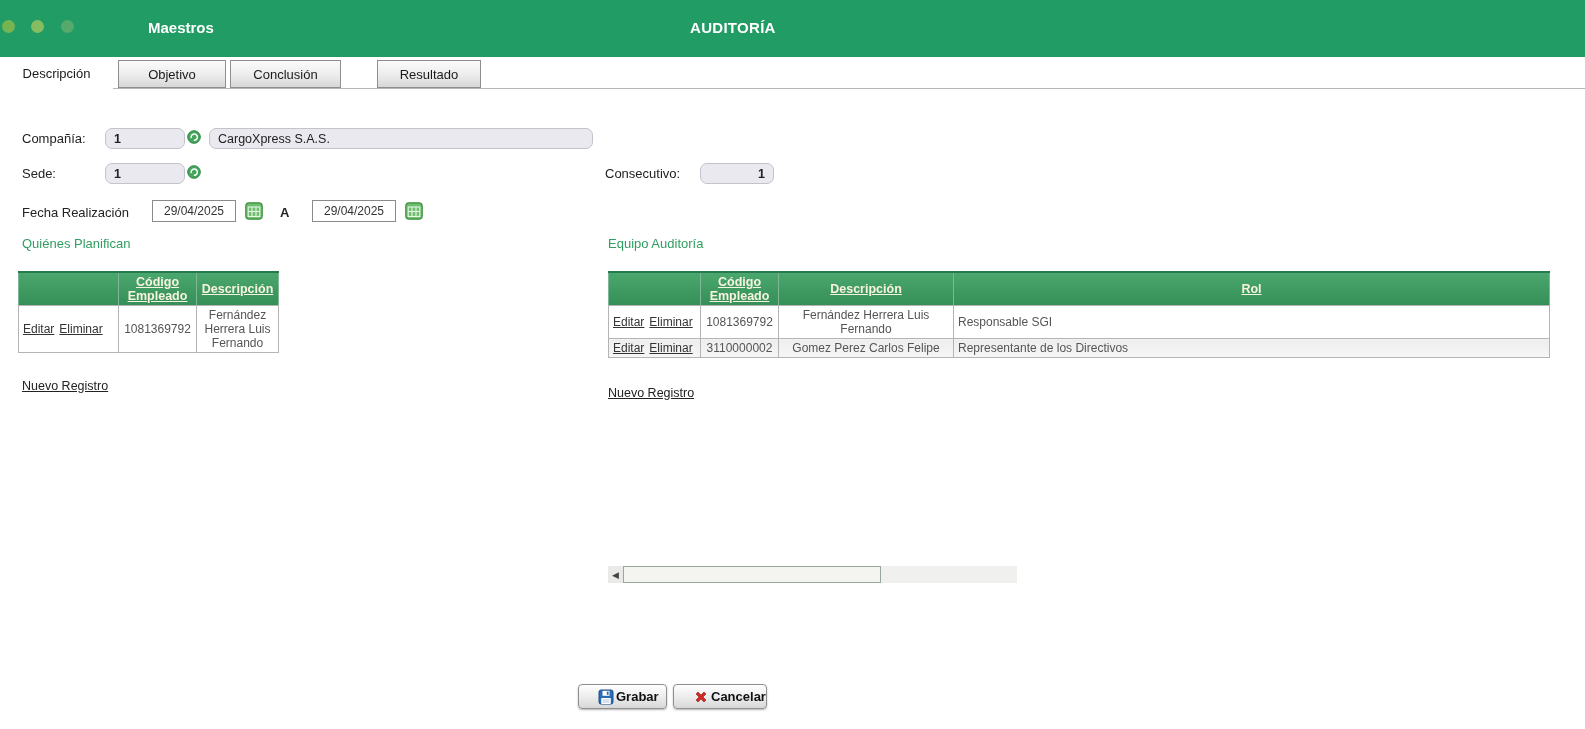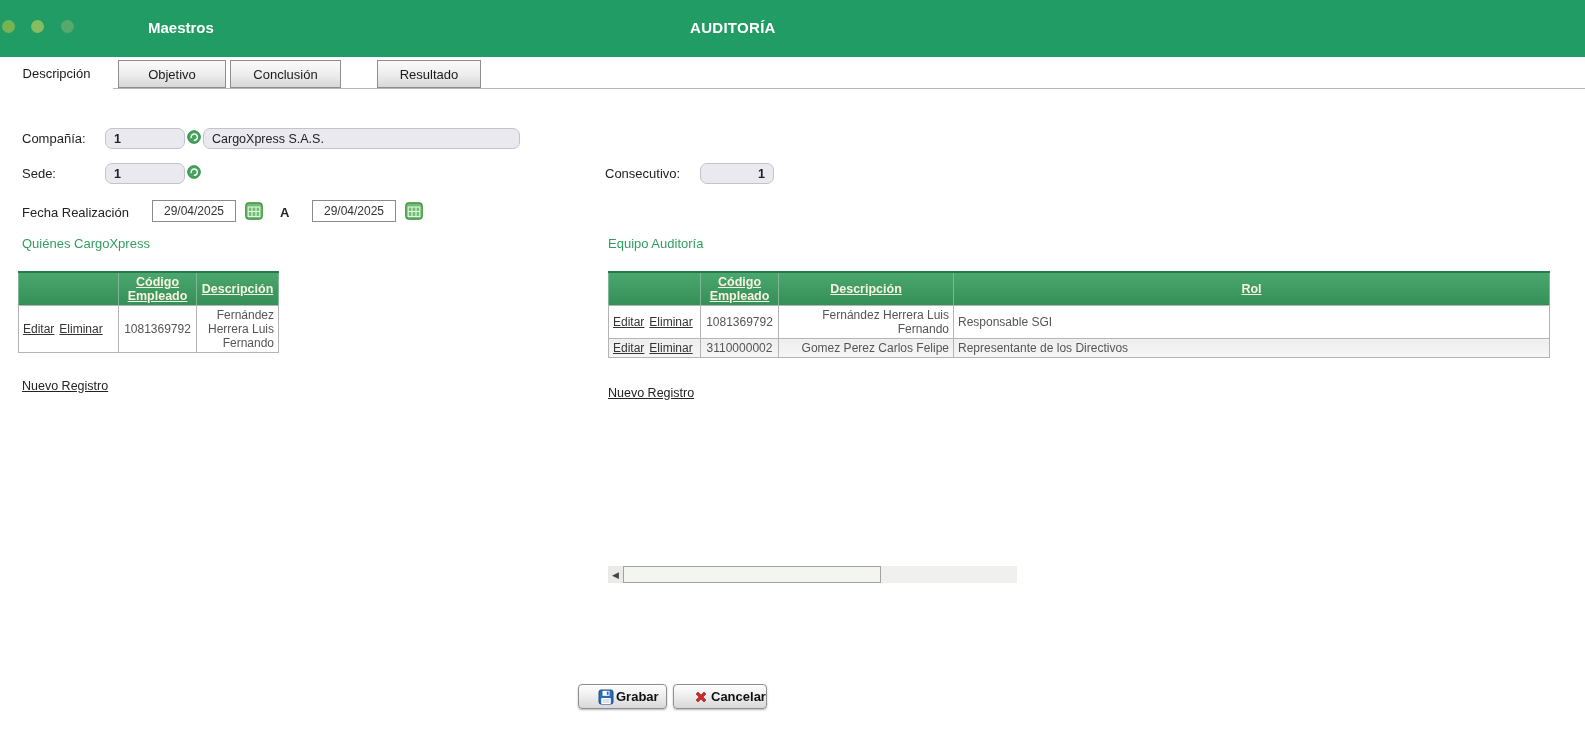--- a/index.html
+++ b/index.html
@@ -74,21 +74,21 @@
     text-align:center;padding:2px 3px;height:33px;box-sizing:border-box;
   }
   table.grid td{
     border:1px solid #b4b4b4;font-size:12px;color:#555;
     padding:2px 4px;vertical-align:middle;background:#fff;box-sizing:border-box;
   }
   table.grid tr.alt td{background:linear-gradient(180deg,#ededed 0%,#f6f6f6 100%);}
   td.actions{white-space:nowrap;color:#333;}
   td.actions a{color:#333;text-decoration:underline;cursor:pointer;margin-right:5px;font-weight:500;}
   td.code{text-align:center;}
-  td.desc{text-align:right;}
+  td.desc{text-align:center;}
   td.rol{text-align:left;}
 
   
   .hscroll{left:608px;top:566px;width:409px;height:17px;background:#f0f0ee;}
   .hscroll .arrow{
     position:absolute;left:0;top:0;width:15px;height:17px;background:#eaeae8;
     display:flex;align-items:center;justify-content:center;font-size:9px;color:#444;cursor:pointer;
   }
   .hscroll .thumb{
     position:absolute;left:15px;top:0;width:258px;height:17px;box-sizing:border-box;
@@ -126,21 +126,21 @@
     <div class="tab inactive tab-conclusion">Conclusión</div>
     <div class="tab inactive tab-resultado">Resultado</div>
   </div>
 
   <span class="flabel" style="left:22px;top:131px;">Compañía:</span>
   <input class="rofield bold" style="left: 105px; top: 128px; width: 80px;" readonly="" value="1">
   <svg class="orb" style="left:187px;top:130px;" viewBox="0 0 14 14">
     <circle cx="7" cy="7" r="6.3" fill="#43a65b" stroke="#2f8546" stroke-width="1"></circle>
     <path d="M4.2 7.6 a3.1 3.1 0 1 1 3.2 2.6" stroke="#ffffff" stroke-width="1.5" fill="none" stroke-linecap="round"></path>
   </svg>
-  <input class="rofield" style="left: 203px; top: 128px; width: 317px;" readonly="" value="CargoXpress S.A.S.">
+  <input class="rofield" style="left: 209px; top: 128px; width: 384px;" readonly="" value="CargoXpress S.A.S.">
 
   <span class="flabel" style="left:22px;top:166px;">Sede:</span>
   <input class="rofield bold" style="left: 105px; top: 163px; width: 80px;" readonly="" value="1">
   <svg class="orb" style="left:187px;top:165px;" viewBox="0 0 14 14">
     <circle cx="7" cy="7" r="6.3" fill="#43a65b" stroke="#2f8546" stroke-width="1"></circle>
     <path d="M4.2 7.6 a3.1 3.1 0 1 1 3.2 2.6" stroke="#ffffff" stroke-width="1.5" fill="none" stroke-linecap="round"></path>
   </svg>
   <span class="flabel" style="left:605px;top:166px;">Consecutivo:</span>
   <input class="rofield bold right" style="left: 700px; top: 163px; width: 74px;" readonly="" value="1">
 
@@ -156,21 +156,21 @@
   <span class="flabel" style="left:280px;top:205px;font-weight:bold;">A</span>
   <input class="datefield" style="left: 312px; top: 200px;" value="29/04/2025">
   <svg class="calicon" style="left:405px;top:202px;" viewBox="0 0 18 18">
     <rect x="0.8" y="0.8" width="16.4" height="16.4" rx="3.5" fill="#6dbf6d" stroke="#3c8c40" stroke-width="1.2"></rect>
     <rect x="3.2" y="5" width="11.6" height="9.5" fill="none" stroke="#e9f5e9" stroke-width="1.1"></rect>
     <line x1="7" y1="5" x2="7" y2="14.5" stroke="#e9f5e9" stroke-width="1.1"></line>
     <line x1="11" y1="5" x2="11" y2="14.5" stroke="#e9f5e9" stroke-width="1.1"></line>
     <line x1="3.2" y1="9.5" x2="14.8" y2="9.5" stroke="#e9f5e9" stroke-width="1.1"></line>
   </svg>
 
-  <span class="section-title" style="left:22px;top:236px;">Quiénes CargoXpress</span>
+  <span class="section-title" style="left:22px;top:236px;">Quiénes Planifican</span>
   <table class="grid abs" style="left:18px;top:271px;width:260px;">
     <colgroup>
         <col style="width:100px">
         <col style="width:78px">
         <col style="width:82px">
       </colgroup>
     <thead>
       <tr>
         <th></th>
         <th>Código Empleado</th>

